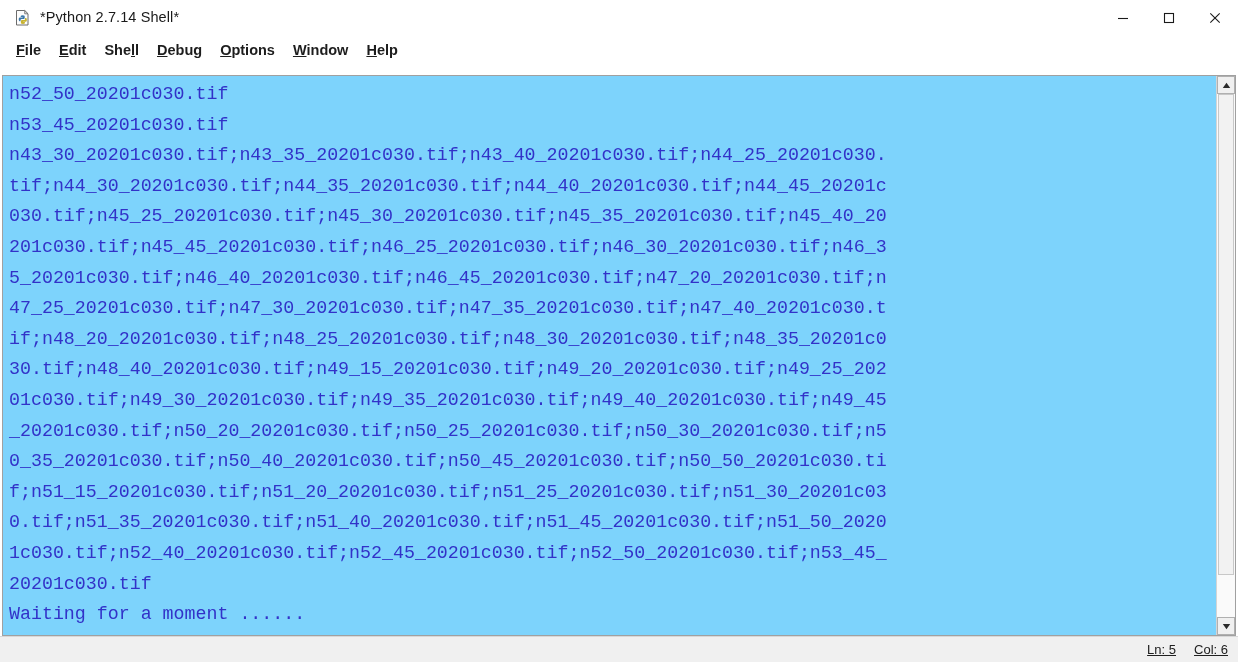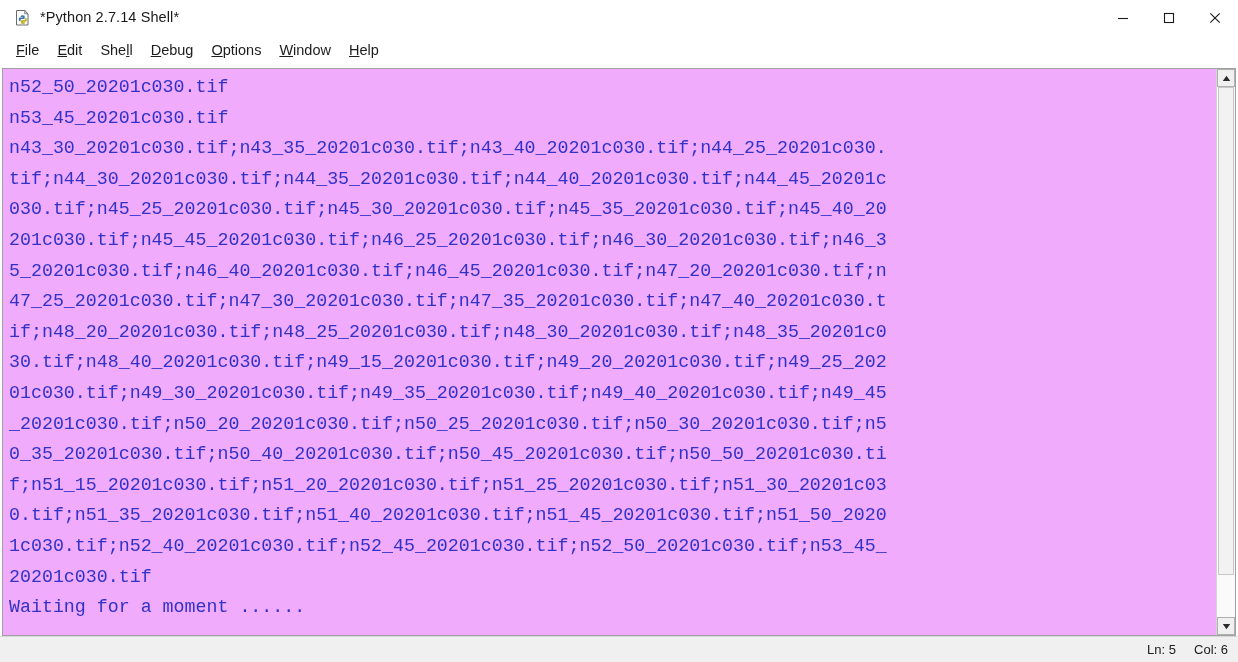--- a/index.html
+++ b/index.html
@@ -76,41 +76,42 @@
 
   
   .menubar {
     height: 27px;
     min-height: 27px;
     background: #ffffff;
     display: flex;
     align-items: center;
     padding-left: 7px;
     box-sizing: border-box;
+    font-weight: bold;
   }
   .menu-item {
     font-size: 14.5px;
     color: #1d1d1d;
     padding: 2px 9px 2px 9px;
     white-space: nowrap;
     cursor: default;
     font-family: "Liberation Sans", sans-serif;
   }
   .menu-item .mn { text-decoration: underline; }
 
   
   .content {
     flex: 1;
     display: flex;
-    background: #f0abfc;
+    background: #7dd3fc;
     border-top: 1px solid #a0a0a0;
     border-left: 1px solid #a0a0a0;
     border-right: 1px solid #a0a0a0;
     border-bottom: 1px solid #a0a0a0;
-    margin: 5px 2px 0 2px;
+    margin: 12px 2px 0 2px;
     box-sizing: border-box;
     overflow: hidden;
     position: relative;
   }
 
   .shell-text {
     flex: 1;
     padding: 3px 0 0 6px;
     margin: 0;
     font-family: "Liberation Mono", "DejaVu Sans Mono", monospace;
@@ -173,20 +174,21 @@
     justify-content: flex-end;
     padding-right: 10px;
     box-sizing: border-box;
     gap: 18px;
   }
   .status-cell {
     font-size: 13px;
     color: #202020;
     font-family: "Liberation Sans", sans-serif;
     white-space: nowrap;
+    text-decoration: underline;
   }
 </style>
 </head>
 <body>
 
 <div class="window">
 
   <div class="titlebar">
     <div class="title-left">
       <span class="app-icon">

